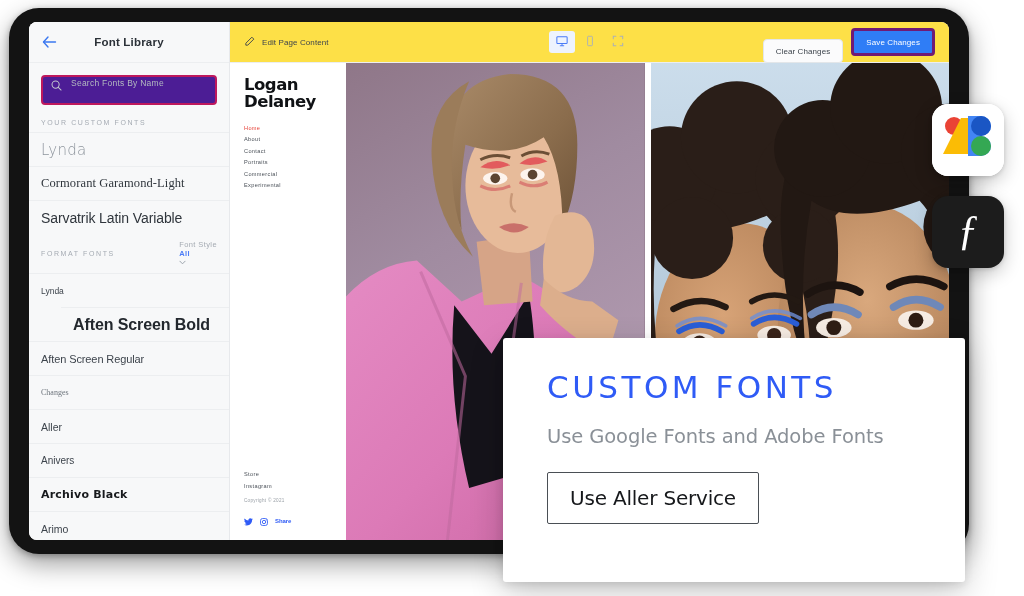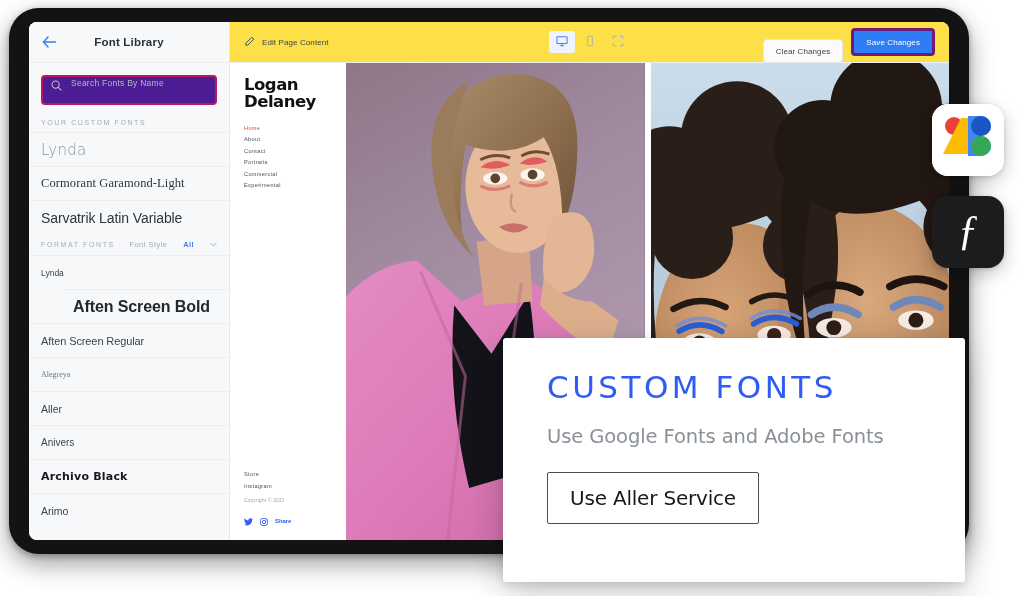--- a/index.html
+++ b/index.html
@@ -51,22 +51,22 @@
     border:0;outline:0;background:transparent;width:100%;
     font-family:inherit;font-size:8.5px;color:#9aa2ab;letter-spacing:.25px;
   }
   .sb-search input::placeholder{color:#b3b9c0;}
   .sec-label{
     padding:6px 12px 6px 12px;font-size:7px;letter-spacing:1.6px;
     color:#a5abb3;font-weight:400;text-transform:uppercase;
     display:flex;align-items:center;justify-content:space-between;
   }
   .sec-label .rightctl{
-    display:flex;align-items:flex-start;gap:16px;letter-spacing:.4px;
-    font-size:7.5px;text-transform:none;color:#a5abb3;
+    display:flex;align-items:flex-start;gap:0;letter-spacing:.4px;
+    font-size:7.5px;text-transform:none;color:#a5abb3;flex-direction:column;
   }
   .sec-label .rightctl .allv{color:#4a7bf7;font-weight:700;}
   .font-list{flex:1 1 auto;overflow:hidden;}
   .font-row{
     height:33px;display:flex;align-items:center;padding:0 12px;
     border-top:1px solid #eceef0;color:#3d444c;cursor:pointer;
     white-space:nowrap;overflow:hidden;
   }
   .font-row:first-child{border-top:1px solid #eceef0;}
   .fr-lynda{font-size:15px;font-weight:300;color:#8e959d;letter-spacing:.3px;font-family:"DejaVu Sans",sans-serif;}
@@ -220,21 +220,21 @@
                 <path d="M1 1L4 4L7 1" stroke="#9aa2ab" stroke-width="1.1" stroke-linecap="round" stroke-linejoin="round"></path>
               </svg>
             </span>
           </span>
         </div>
 
         <div class="font-list">
           <div class="font-row fr-abel">Lynda</div>
           <div class="font-row fr-aftenbold">Aften Screen Bold</div>
           <div class="font-row fr-aftenreg">Aften Screen Regular</div>
-          <div class="font-row fr-alegreya">Alegreya</div>
+          <div class="font-row fr-alegreya">Changes</div>
           <div class="font-row fr-aller">Aller</div>
           <div class="font-row fr-anivers">Anivers</div>
           <div class="font-row fr-archivo">Archivo Black</div>
           <div class="font-row fr-arimo">Arimo</div>
         </div>
       </div>
 
       <div class="main">
 
         <div class="toolbar">

